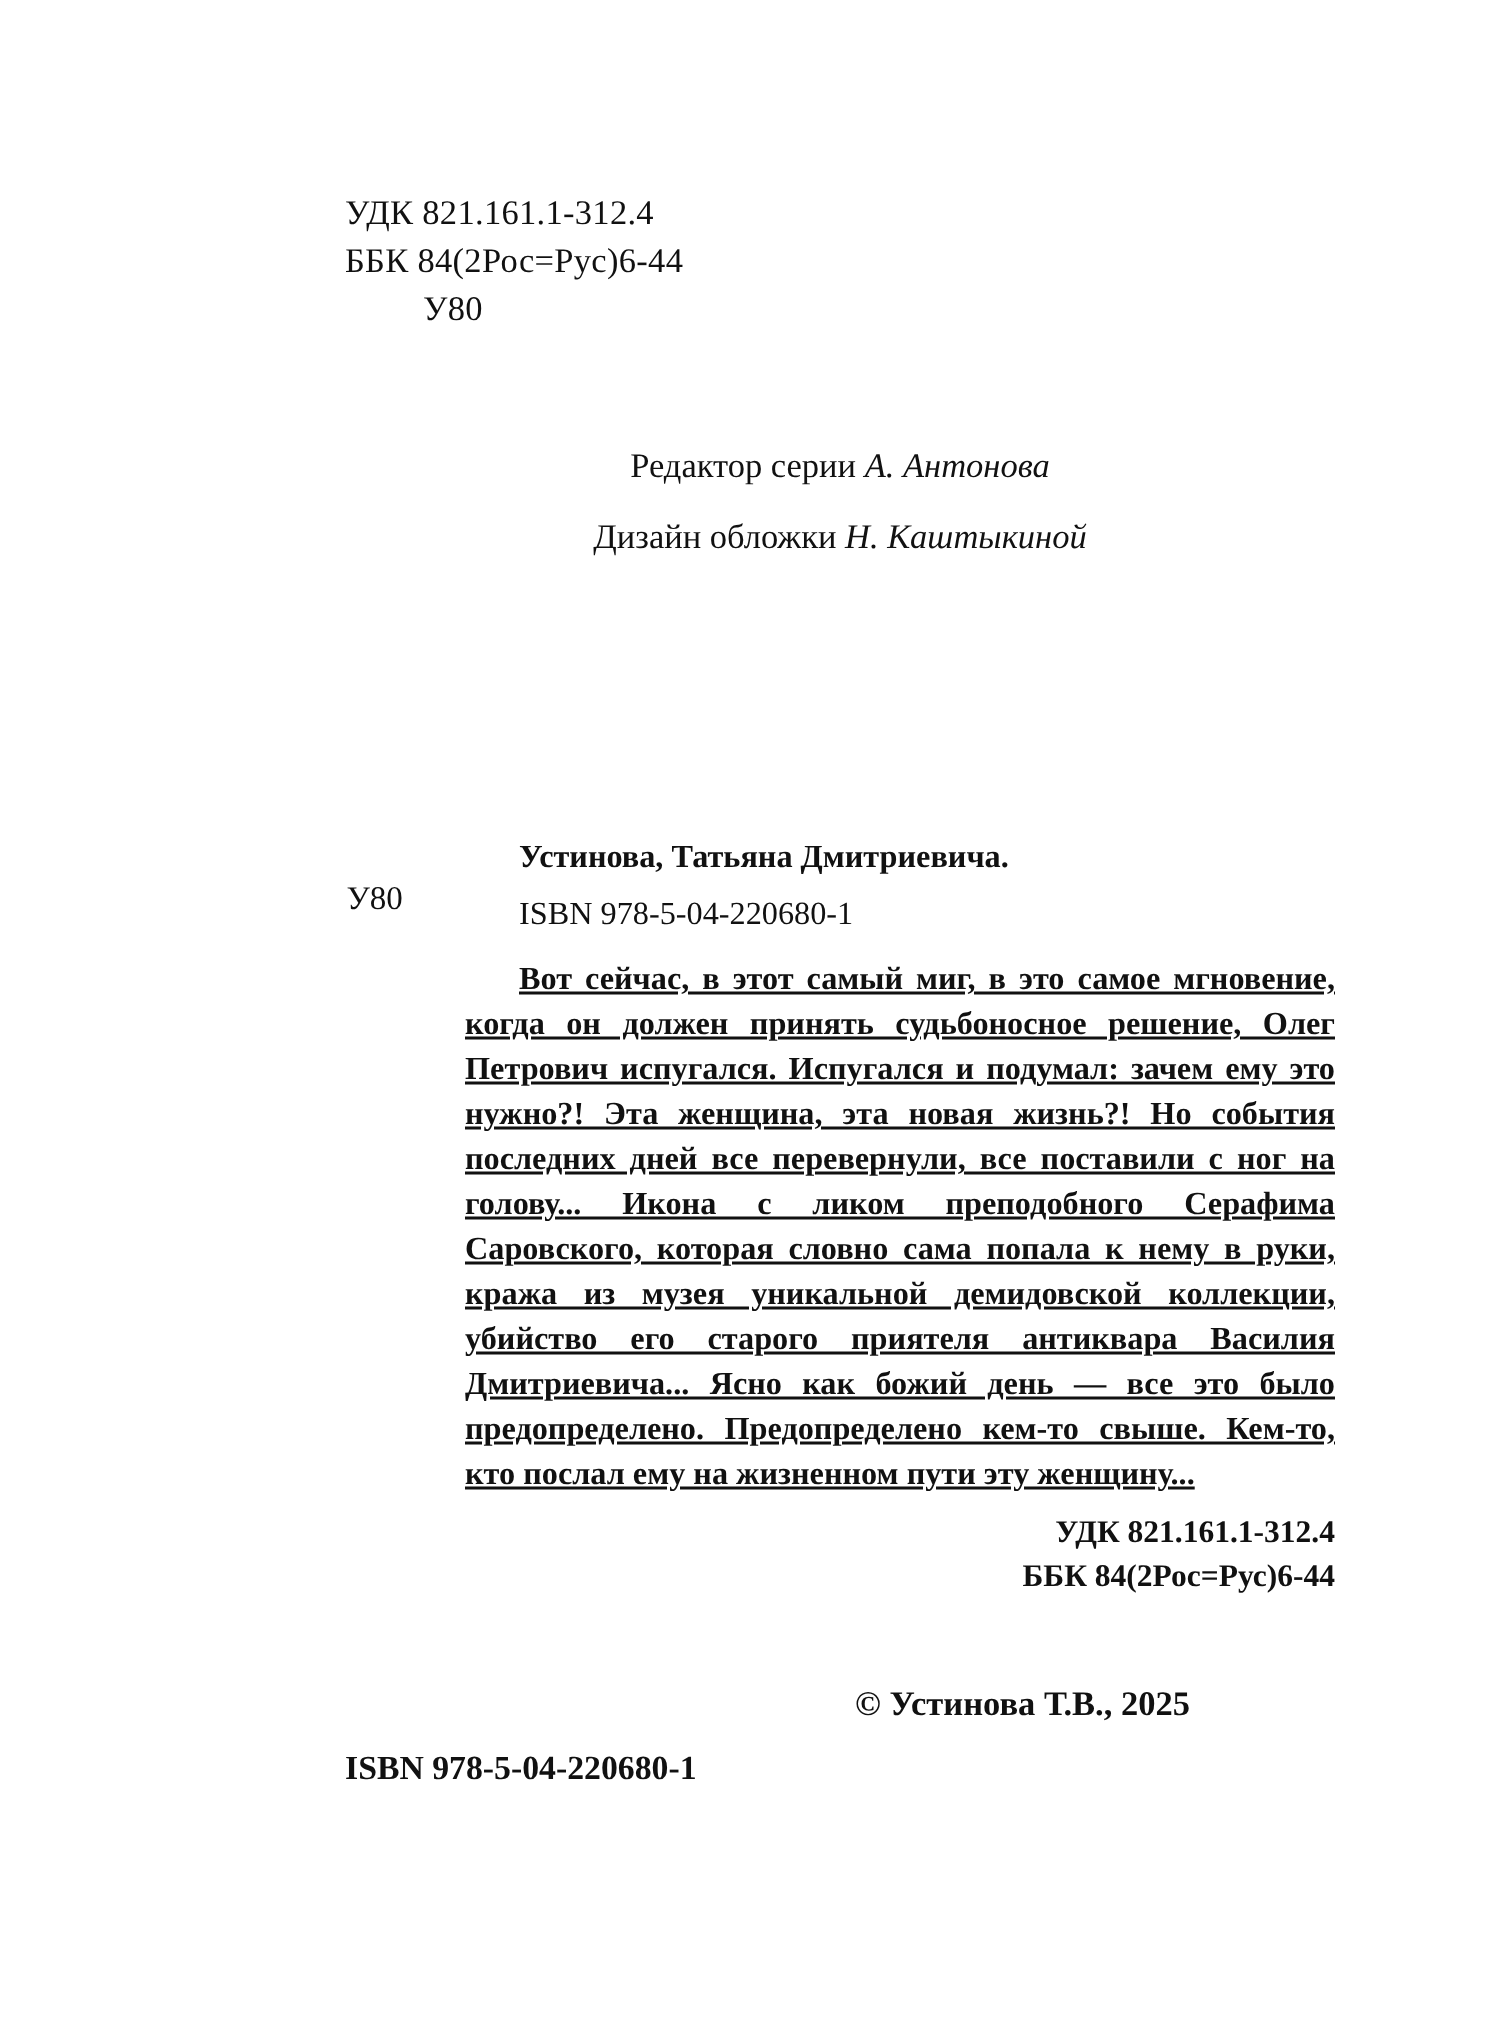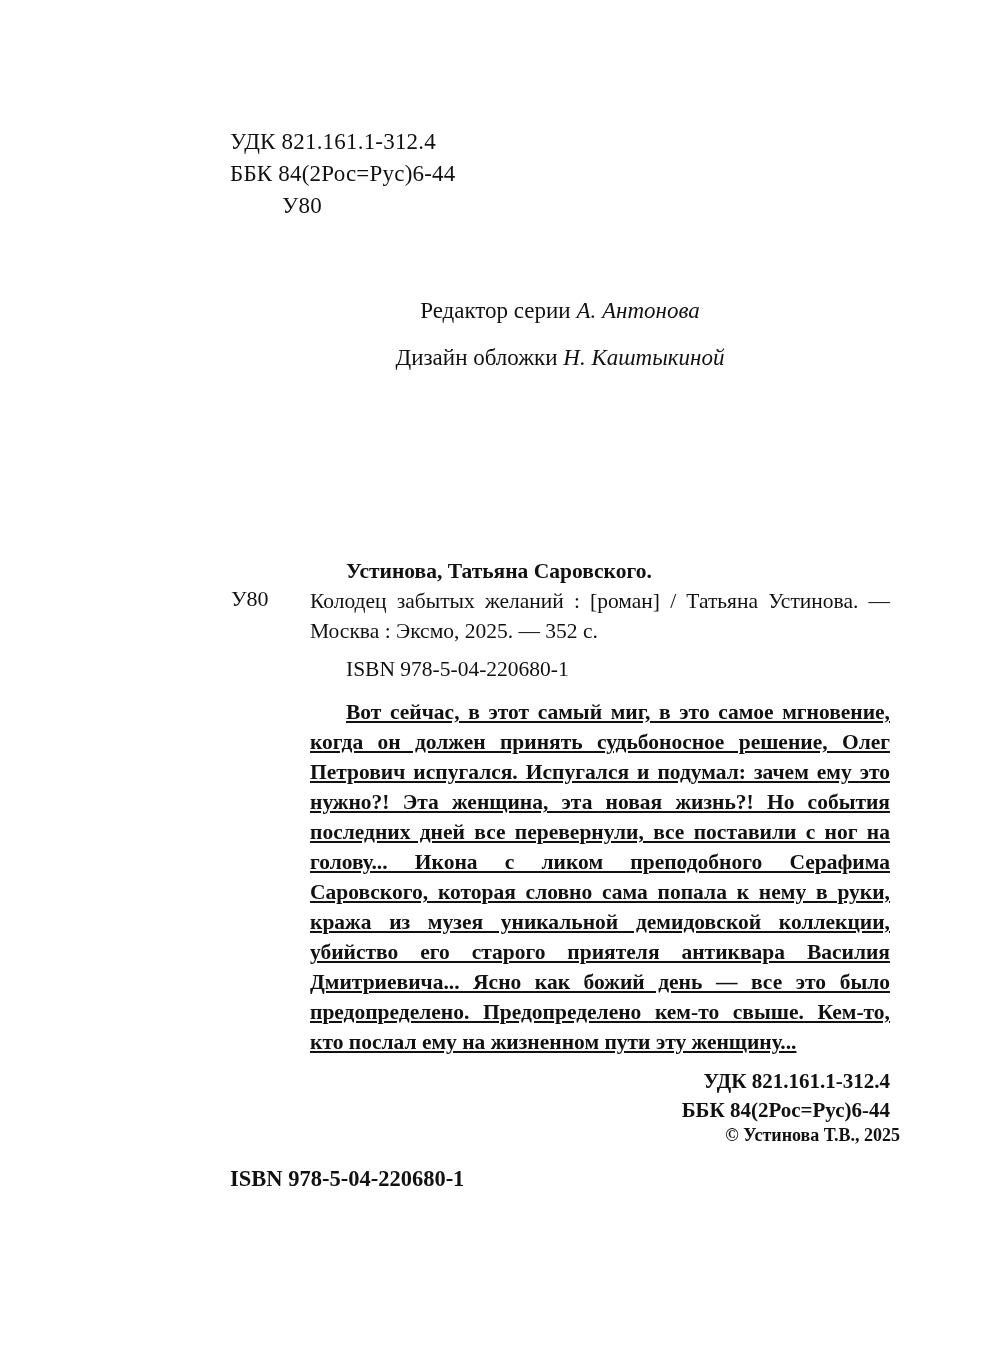--- a/index.html
+++ b/index.html
@@ -81,24 +81,23 @@
     font-weight: bold;
     font-size: 21px;
     line-height: 29px;
   }
 
   
   .footer-copyright {
     left: 570px;
     top: 1122px;
     width: 330px;
-    font-size: 18px;
+    font-size: 23px;
     line-height: 27px;
     font-weight: bold;
-    text-align: right;
   }
   .footer-copyright p {
     margin: 0;
     padding-left: 20px;
     text-indent: -20px;
   }
   .footer-isbn {
     left: 230px;
     top: 1166px;
     font-size: 22.5px;
@@ -120,22 +119,21 @@
     <span>Дизайн обложки </span><span class="italic">Н. Каштыкиной</span>
   </div>
 
   <div class="abs credit credit-editor">
     <span>Редактор серии </span><span class="italic">А. Антонова</span>
   </div>
 
   <div class="abs hanging-sign">У80</div>
 
   <div class="abs card">
-    <div class="heading">Устинова, Татьяна Саровского.</div>
-    <div class="title-statement">Колодец забытых желаний : [роман] / Татьяна Устинова. — Москва : Эксмо, 2025. — 352 с.</div>
+    <div class="heading">Устинова, Татьяна Дмитриевича.</div>
     <div class="isbn-line">ISBN 978-5-04-220680-1</div>
     <div class="annotation">Вот сейчас, в этот самый миг, в это самое мгновение, когда он должен принять судьбоносное решение, Олег Петрович испугался. Испугался и подумал: зачем ему это нужно?! Эта женщина, эта новая жизнь?! Но события последних дней все перевернули, все поставили с ног на голову... Икона с ликом преподобного Серафима Саровского, которая словно сама попала к нему в руки, кража из музея уникальной демидовской коллекции, убийство его старого приятеля антиквара Василия Дмитриевича... Ясно как божий день — все это было предопределено. Предопределено кем-то свыше. Кем-то, кто послал ему на жизненном пути эту женщину...</div>
     <div class="codes-right">
       <div>УДК 821.161.1-312.4</div>
       <div>ББК 84(2Рос=Рус)6-44</div>
     </div>
   </div>
 
   <div class="abs footer-copyright">
     <p>© Устинова Т.В., 2025</p>

